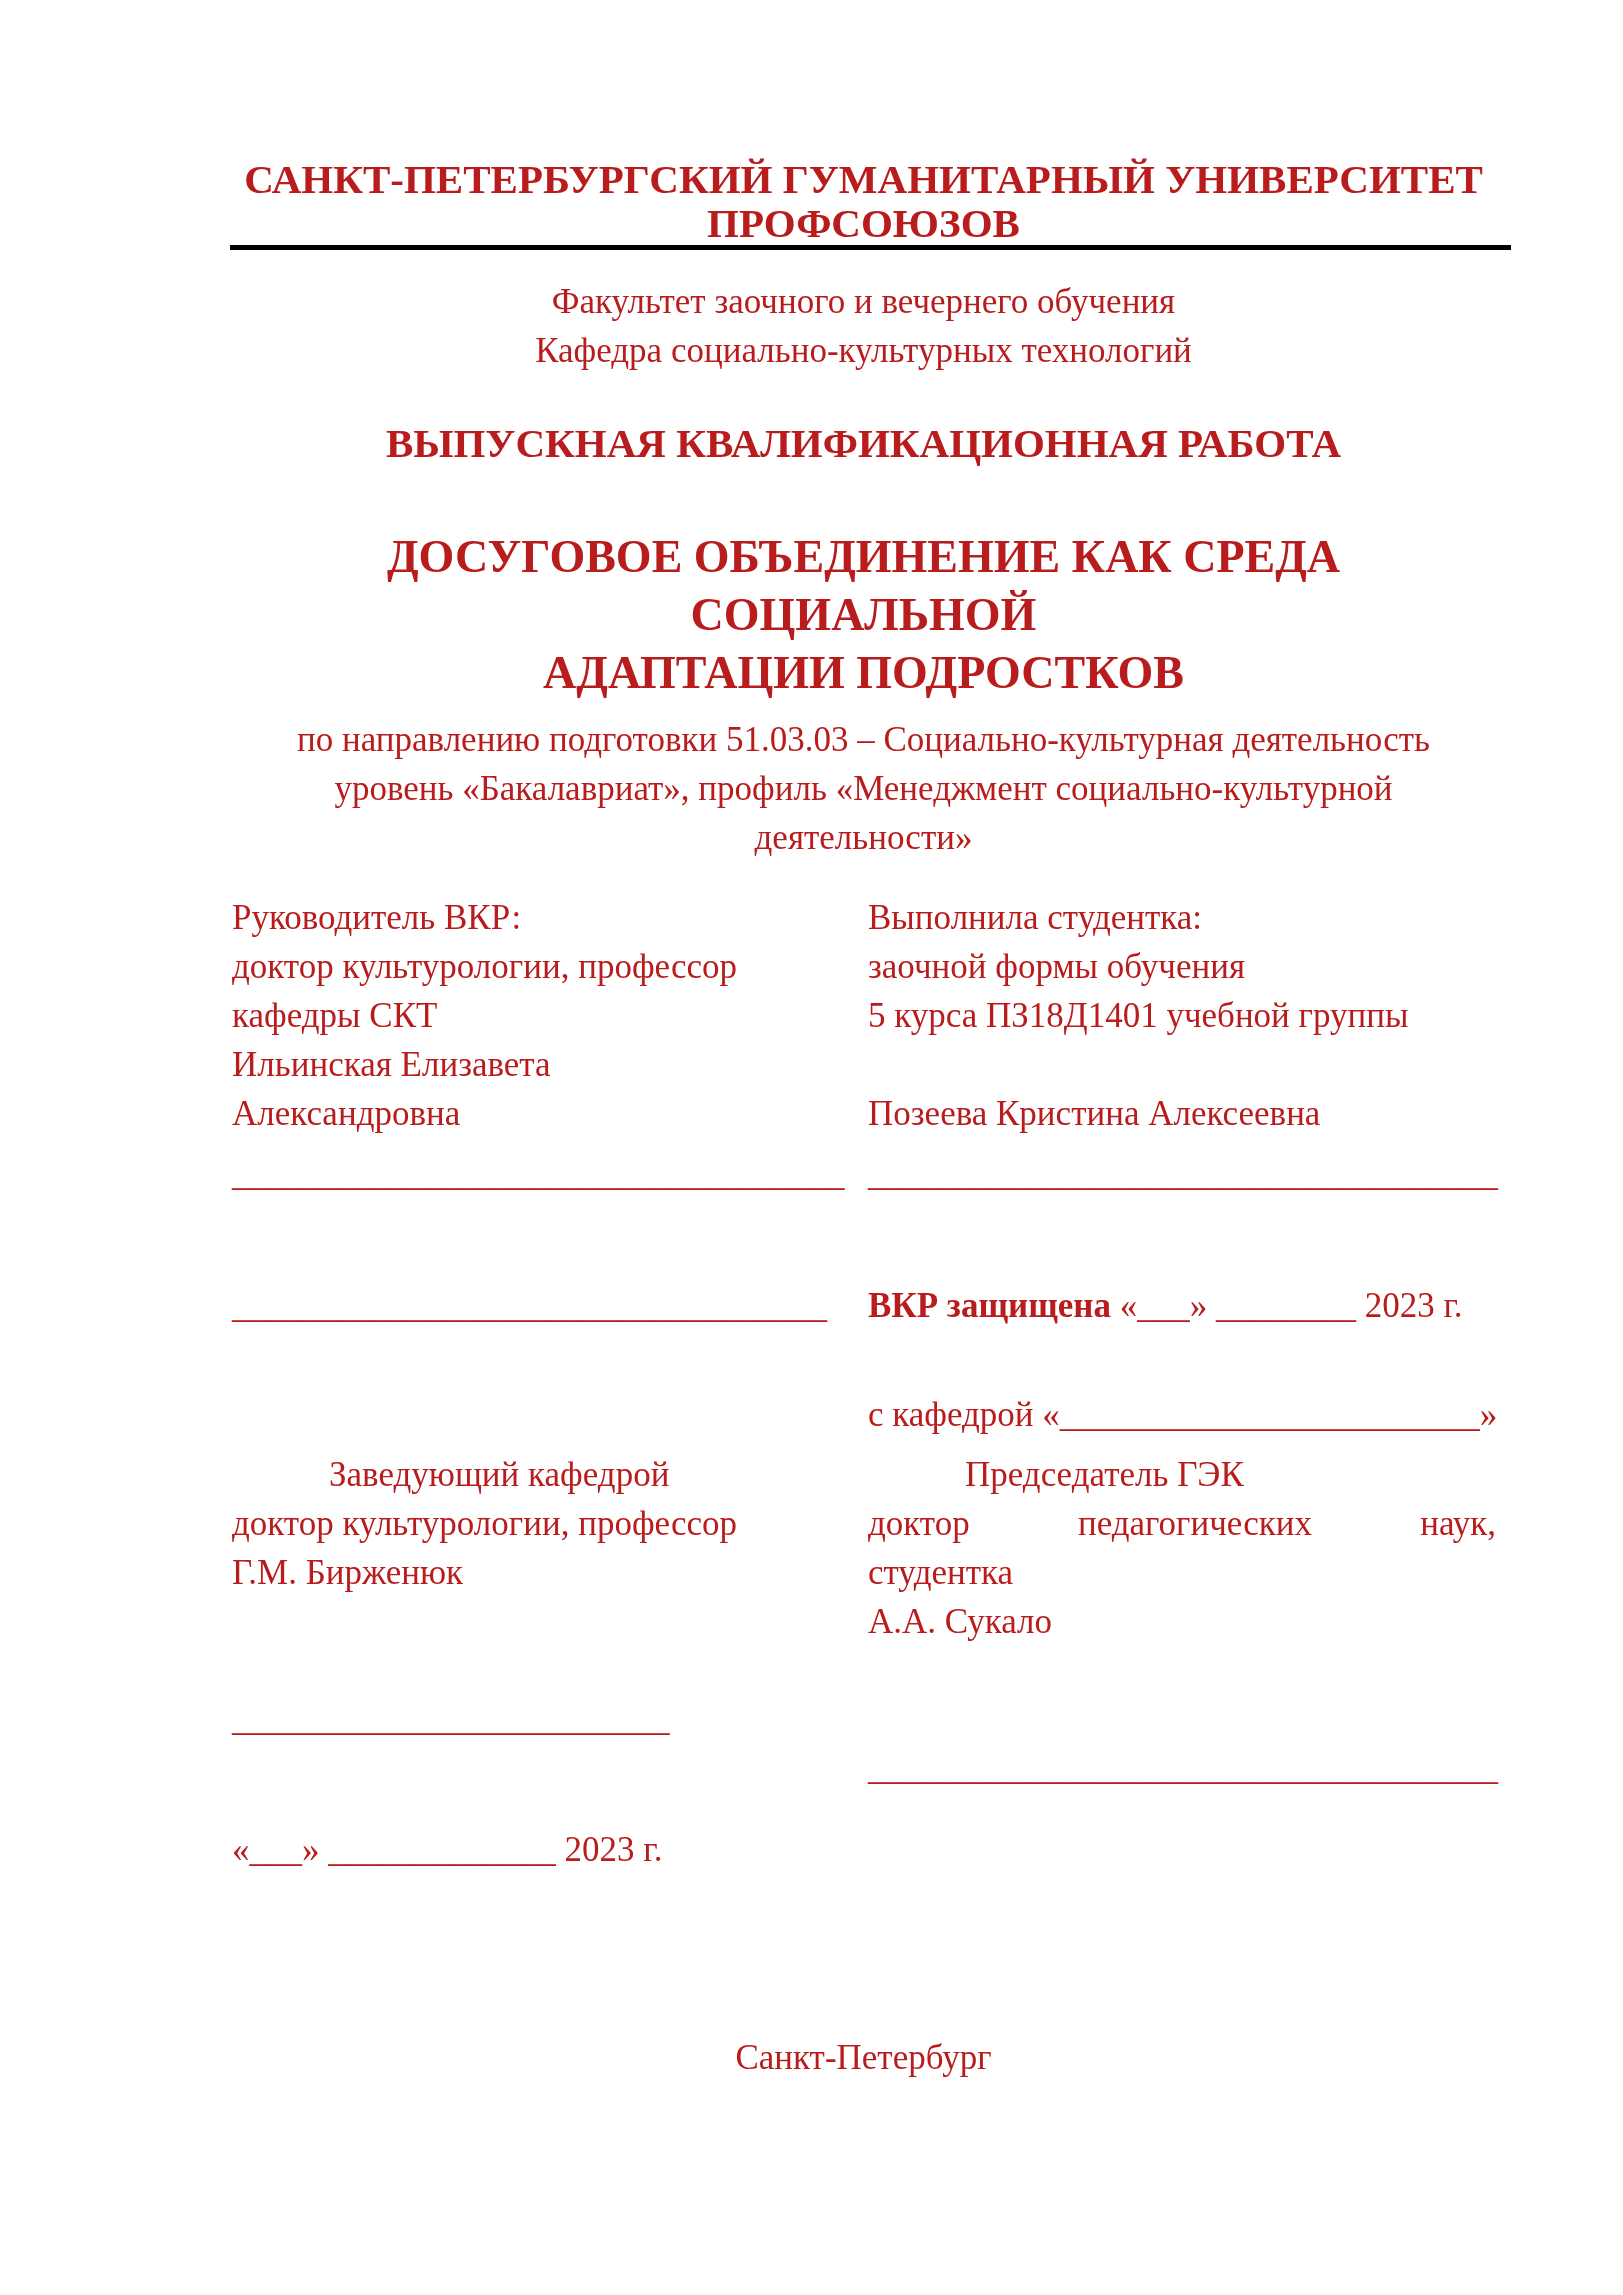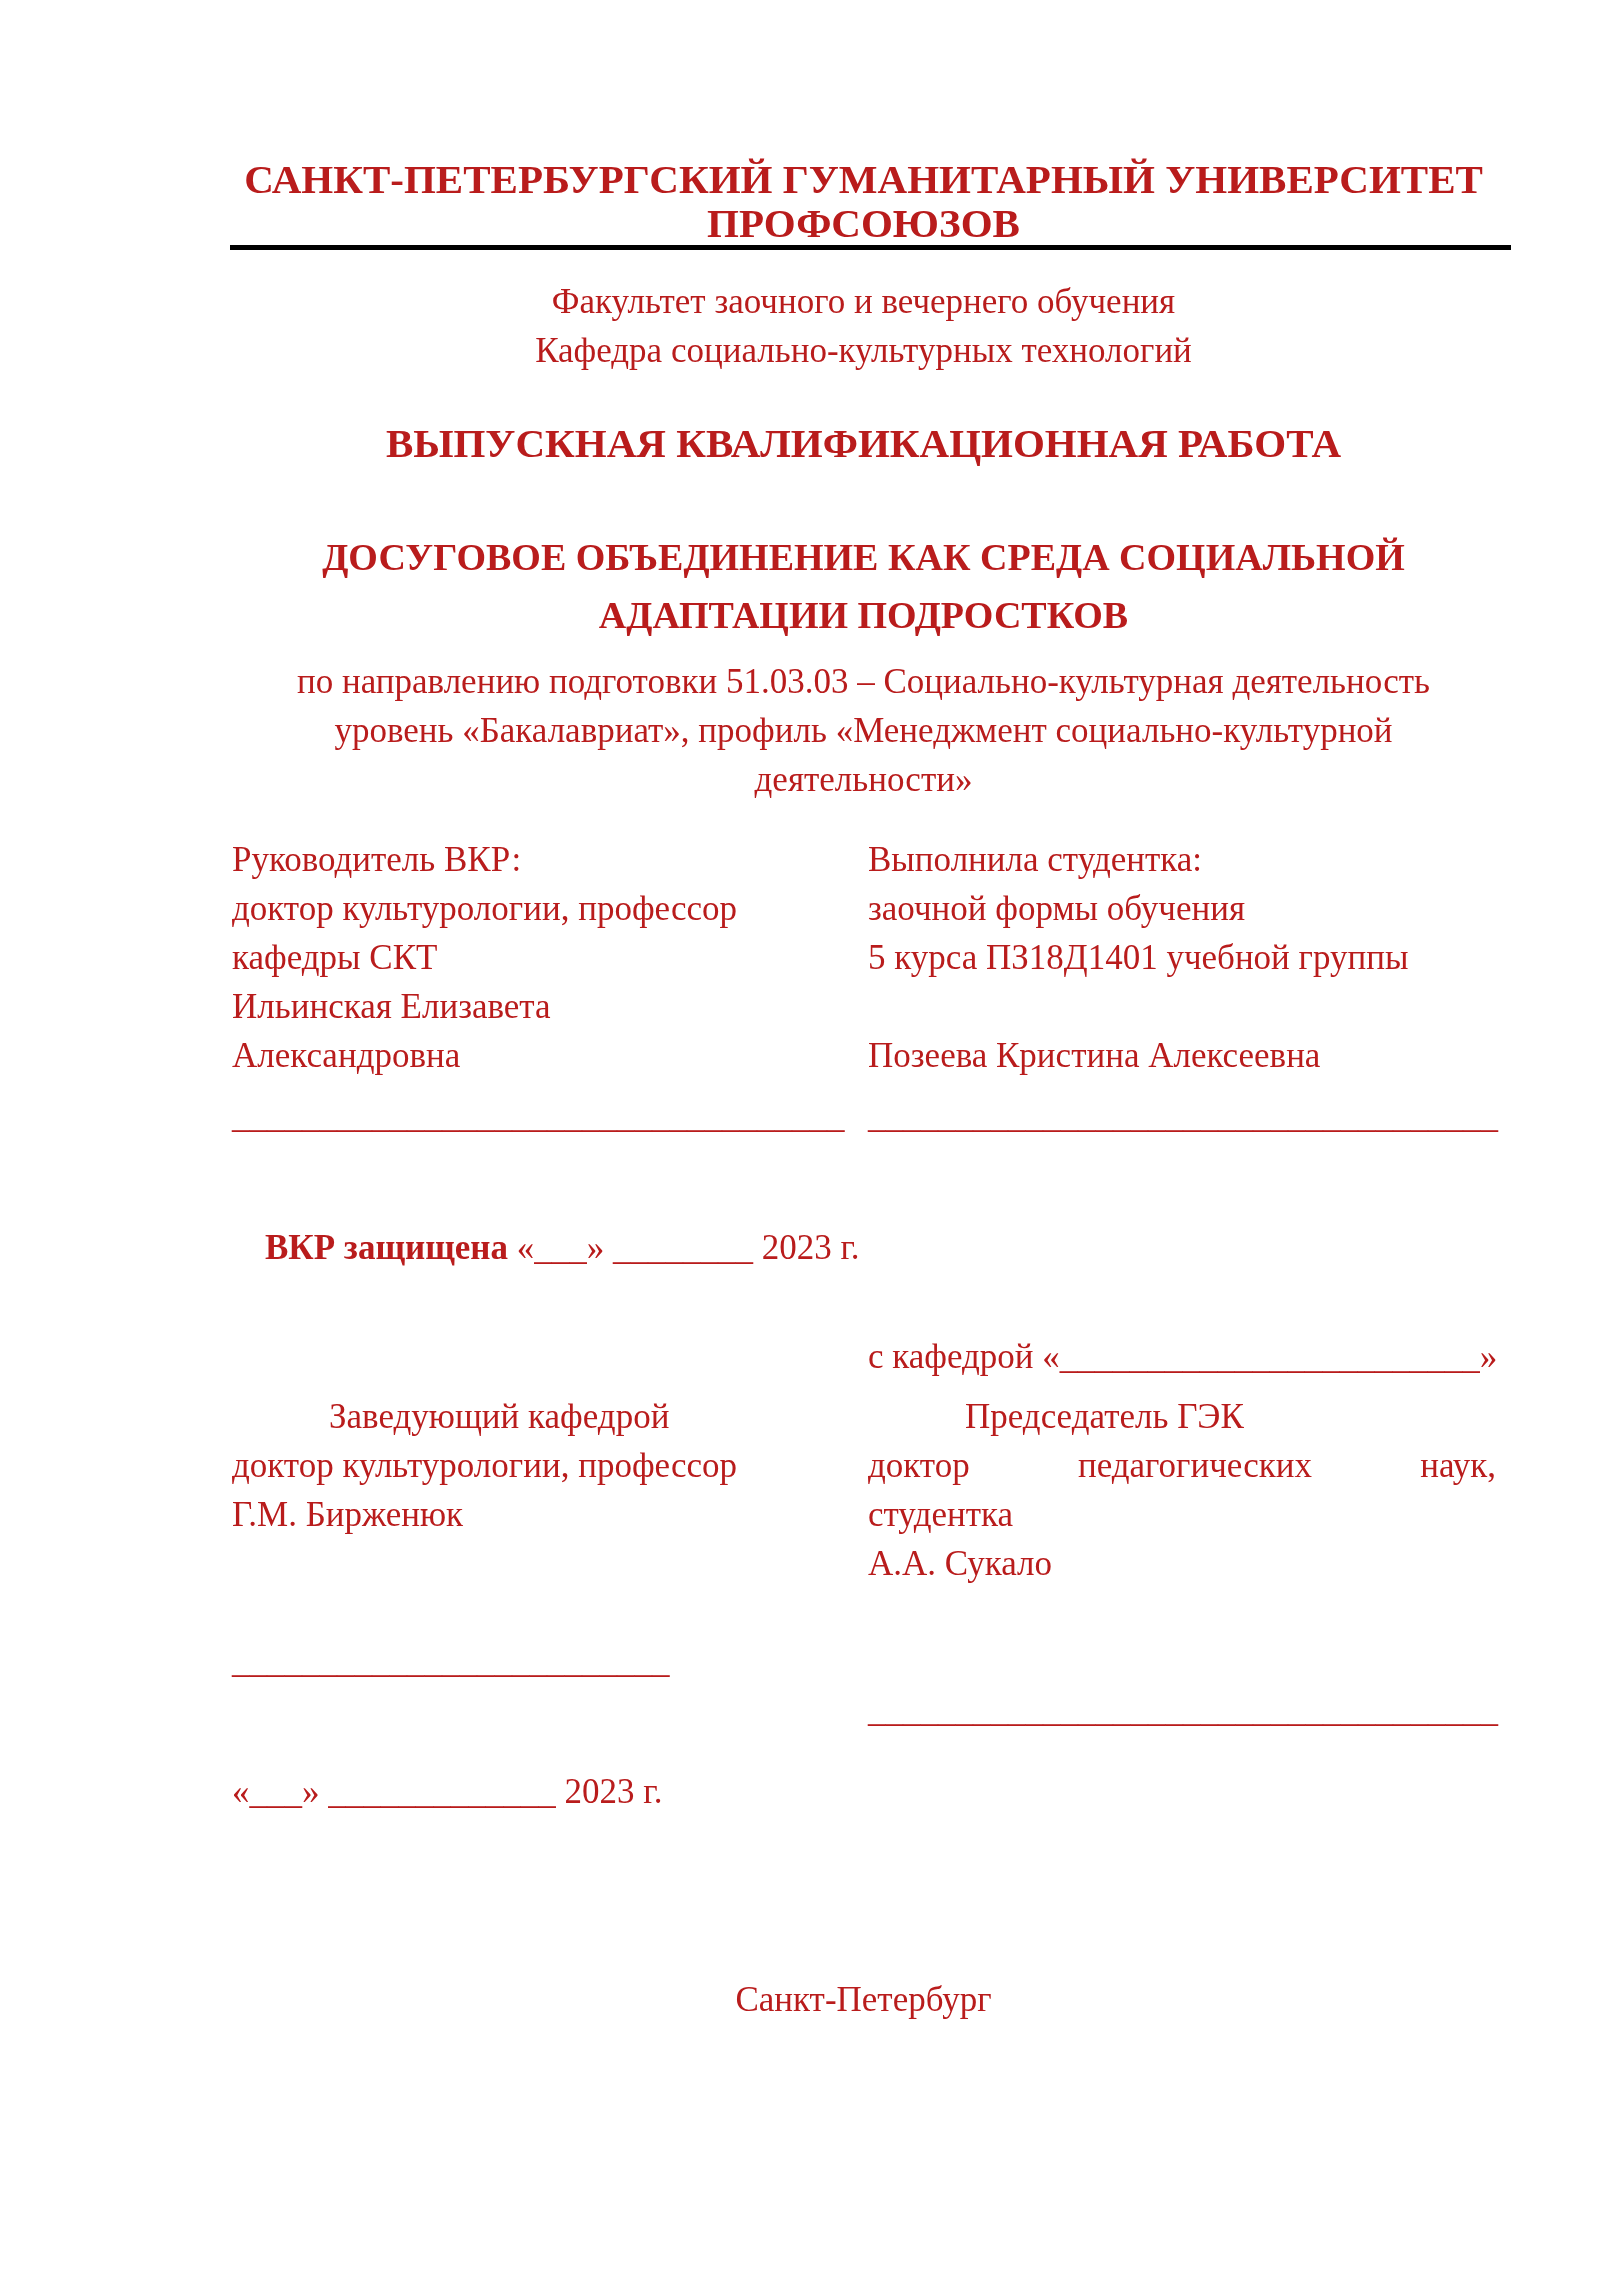--- a/index.html
+++ b/index.html
@@ -35,21 +35,21 @@
     margin-top: 44px;
     text-align: center;
     font-weight: 700;
     font-size: 41px;
     line-height: 49px;
   }
   .thesis-title {
     margin-top: 60px;
     text-align: center;
     font-weight: 700;
-    font-size: 38px;
+    font-size: 46px;
     line-height: 58px;
   }
   .program { margin-top: 12.6px; text-align: center; line-height: 49px; }
 
   .cols { display: flex; }
   .col-l { width: 603px; flex: none; }
   .col-r { width: 628px; flex: none; margin-left: 33px; }
 
   .people { margin-top: 31px; }
   .line { white-space: nowrap; }
@@ -113,20 +113,21 @@
       <div class="line">Позеева Кристина Алексеевна</div>
     </div>
   </div>
 
   <div class="cols sigrow1">
     <div class="col-l line">___________________________________</div>
     <div class="col-r line">____________________________________</div>
   </div>
 
   <div class="cols defense-row">
+    <div class="col-l line">__________________________________</div>
     <div class="col-r line"><span class="bold">ВКР защищена</span><span> «___» ________ 2023 г.</span></div>
   </div>
 
   <div class="grade-row"><span>с кафедрой «</span><span>________________________</span><span>»</span></div>
 
   <div class="cols heads">
     <div class="col-l">
       <div class="line indent">Заведующий кафедрой</div>
       <div class="line">доктор культурологии, профессор</div>
       <div class="line">Г.М. Бирженюк</div>

